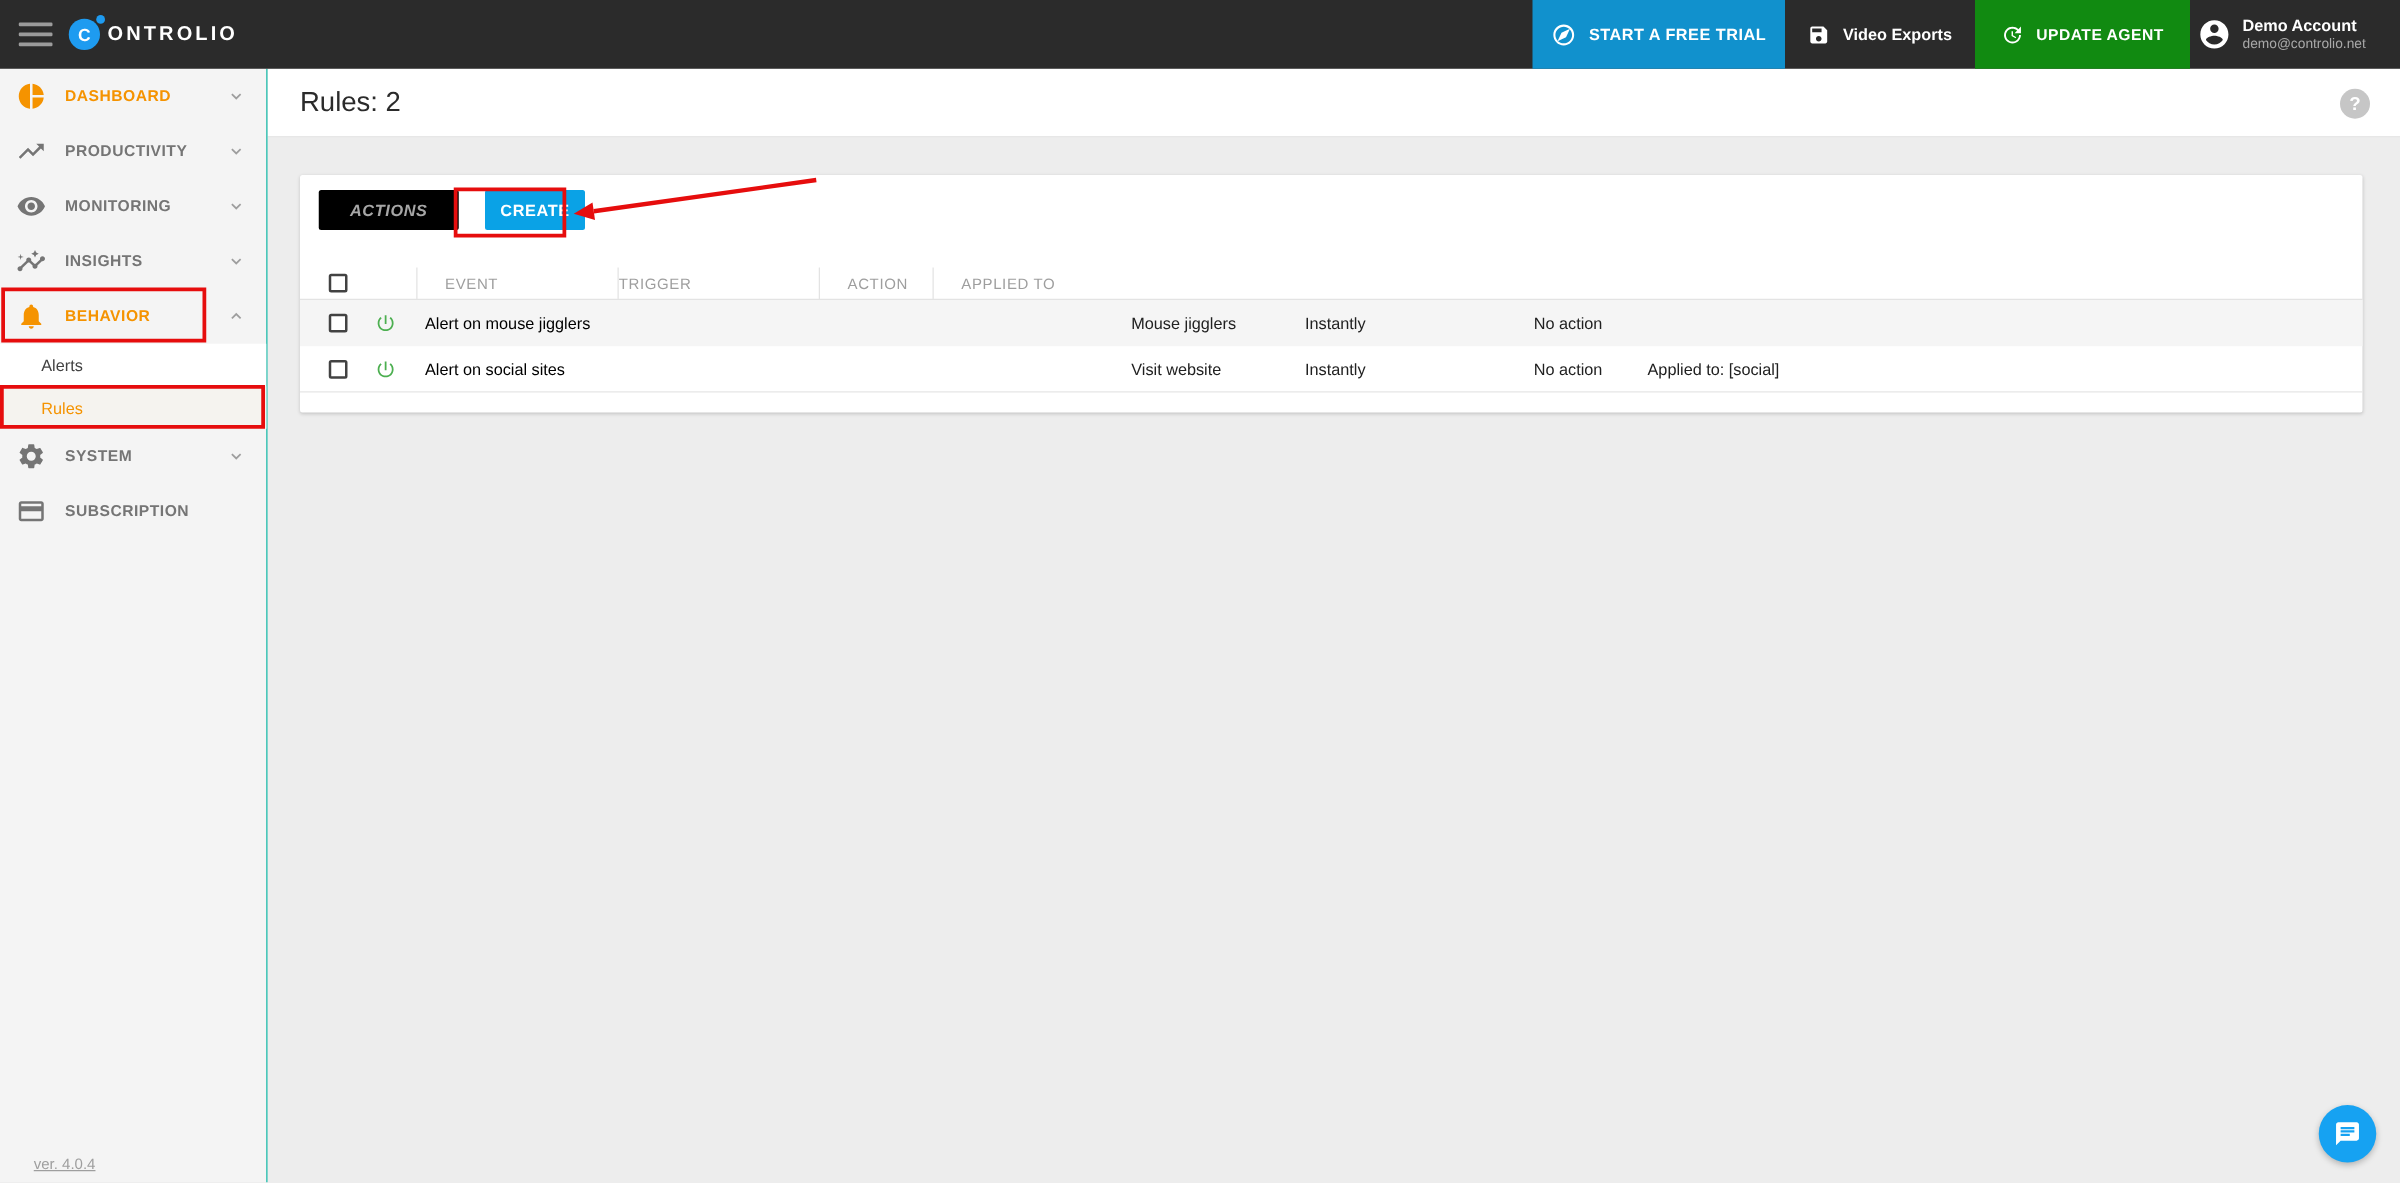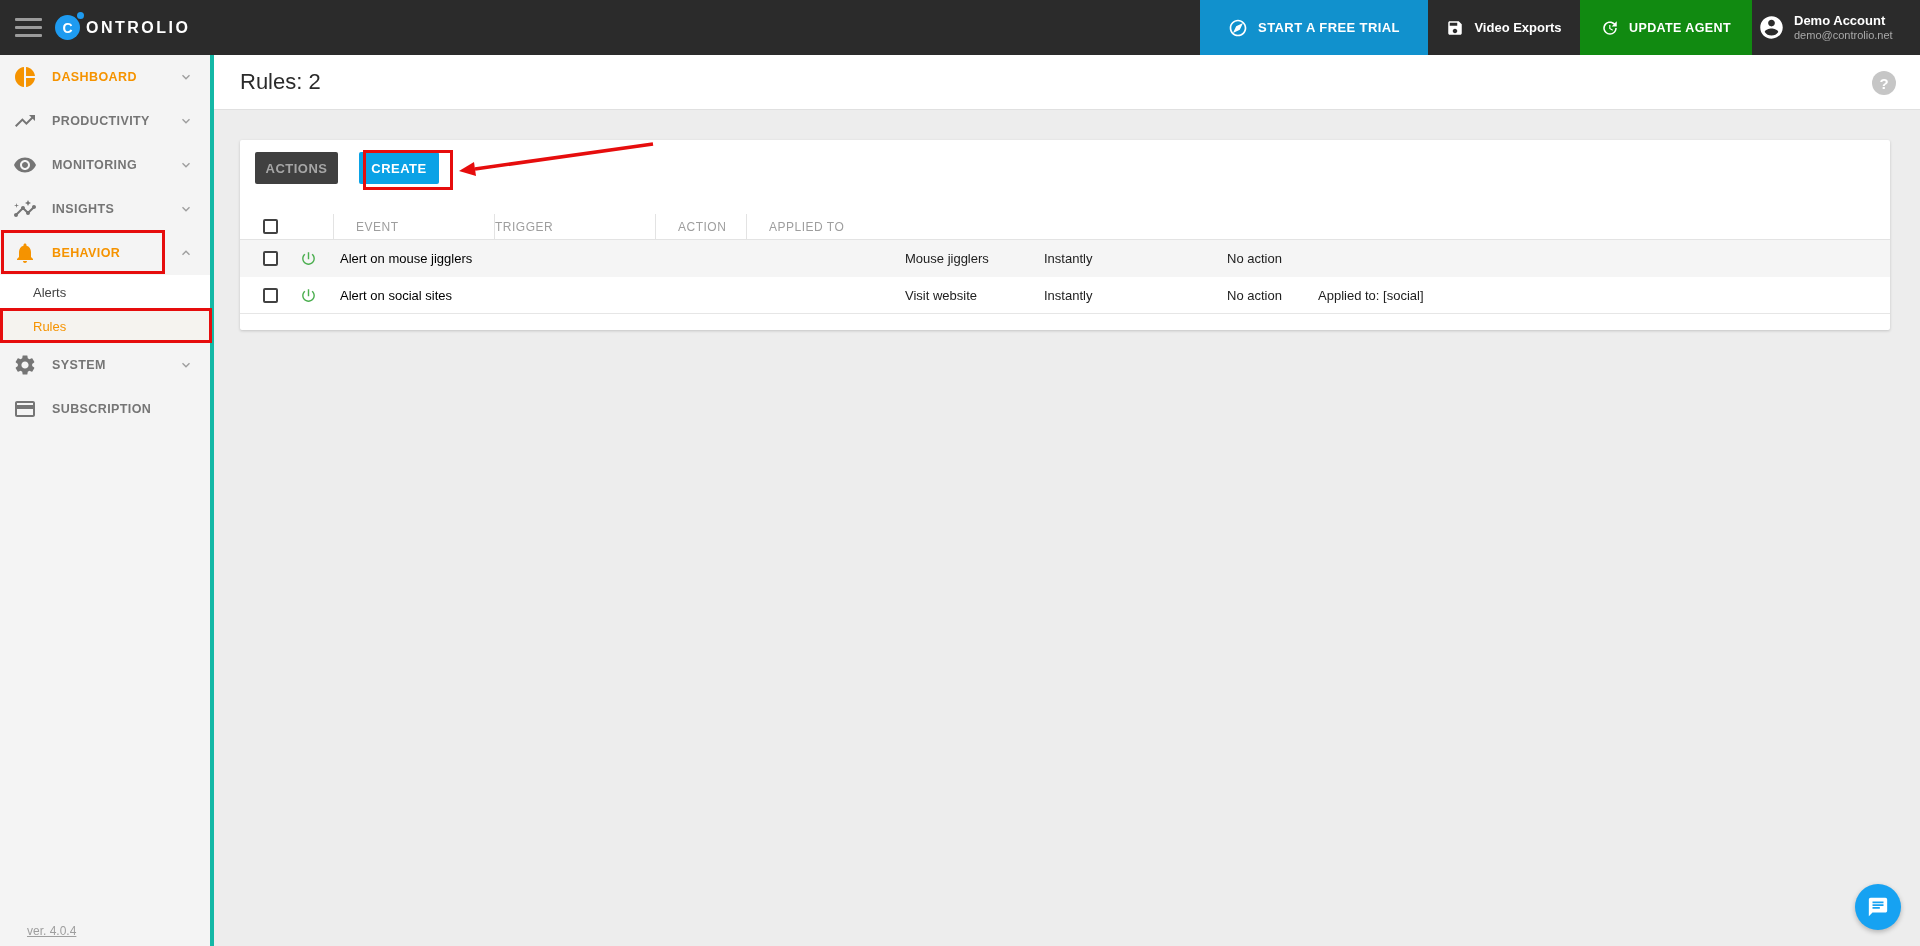--- a/index.html
+++ b/index.html
@@ -10,30 +10,30 @@
   .topbar { position:absolute; left:0; top:0; width:1920px; height:55px; background:#2b2b2b; display:flex; align-items:center; z-index:5; }
   .hamburger { width:27px; height:19px; margin-left:15px; display:flex; flex-direction:column; justify-content:space-between; cursor:pointer; }
   .hamburger span { display:block; height:3px; background:#9b9b9b; border-radius:1px; }
   .logo { display:flex; align-items:center; margin-left:13px; position:relative; }
   .logo-c { width:25px; height:25px; border-radius:50%; background:#1e9bf0; color:#fff; font-size:14px; font-weight:bold; display:flex; align-items:center; justify-content:center; }
   .logo-dot { position:absolute; left:22px; top:-3px; width:7px; height:7px; border-radius:50%; background:#1e9bf0; }
   .logo-text { color:#fff; font-size:16px; font-weight:bold; letter-spacing:2.5px; margin-left:6px; }
 
   .topbar-right { margin-left:auto; display:flex; height:55px; align-items:stretch; }
   .tb-btn { display:flex; align-items:center; justify-content:center; gap:10px; color:#fff; border:none; cursor:pointer; font-family:inherit; }
-  .trial-btn { width:228px; background:#1191cd; font-size:13px; font-weight:bold; letter-spacing:0.4px; }
+  .trial-btn { width:202px; background:#1191cd; font-size:13px; font-weight:bold; letter-spacing:0.4px; }
   .video-btn { width:152px; background:transparent; font-size:13px; font-weight:bold; }
   .update-btn { width:172px; background:#118a11; font-size:12.5px; font-weight:bold; letter-spacing:0.4px; }
   .account { width:168px; display:flex; align-items:center; gap:9px; padding-left:6px; cursor:pointer; }
   .account-texts { display:flex; flex-direction:column; line-height:1.25; }
   .account-name { color:#fff; font-size:13px; font-weight:bold; }
   .account-email { color:#a9a9a9; font-size:11px; }
 
   
-  .sidebar { position:absolute; left:0; top:55px; width:214px; bottom:0; background:#f4f4f4; border-right:4px solid #14b8a6; z-index:4; }
+  .sidebar { position:absolute; left:0; top:55px; width:214px; bottom:0; background:#f4f4f4; border-right:1px solid #14b8a6; z-index:4; }
   .nav-item { height:44px; display:flex; align-items:center; padding-left:13px; cursor:pointer; color:#757575; font-size:12.5px; font-weight:bold; letter-spacing:0.4px; }
   .nav-item .nicon { width:24px; height:24px; display:flex; align-items:center; justify-content:center; }
   .nav-item .nlabel { margin-left:15px; flex:1; }
   .nav-item .chev { margin-right:17px; display:flex; }
   .nav-item.active { color:#f59300; }
   .nicon svg { fill:#757575; }
   .nav-item.active .nicon svg { fill:#f59300; }
   .submenu { background:#ffffff; }
   .sub-item { height:34px; display:flex; align-items:center; padding-left:33px; font-size:13px; color:#424242; cursor:pointer; }
   .sub-item.active { color:#f59300; background:#f5f3ef; }
@@ -41,21 +41,21 @@
 
   
   .main { position:absolute; left:214px; top:55px; right:0; bottom:0; background:#ededed; }
   .page-header { height:55px; background:#fff; border-bottom:1px solid #e0e0e0; display:flex; align-items:center; position:relative; }
   .page-title { margin-left:26px; font-size:22px; font-weight:normal; color:#2b2b2b; }
   .help-btn { position:absolute; right:24px; top:16px; width:24px; height:24px; border-radius:50%; background:#c6c6c6; color:#fff; font-size:15px; font-weight:bold; display:flex; align-items:center; justify-content:center; cursor:pointer; }
 
   .card { position:absolute; left:26px; top:85px; width:1650px; height:190px; background:#fff; border-radius:2px; box-shadow:0 1px 3px rgba(0,0,0,0.18); }
   .toolbar { padding:12px 0 0 15px; display:flex; }
   .btn { height:32px; border:none; border-radius:2px; font-family:inherit; font-size:13px; font-weight:bold; letter-spacing:0.5px; cursor:pointer; }
-  .btn-actions { width:83px; background:#404040; color:#a6a6a6; }
+  .btn-actions { width:112px; background:#000000; color:#a6a6a6;font-style:italic; }
   .btn-create { width:80px; margin-left:21px; background:#0aa2e6; color:#fff; }
 
   .table { margin-top:30px; }
   .tr { display:flex; align-items:center; }
   .thead { height:26px; color:#9e9e9e; font-size:12px; letter-spacing:0.5px; border-bottom:1px solid #e3e3e3; }
   .row { height:37px; font-size:13px; color:#212121; }
   .row.shaded { background:#f5f5f5; }
   .row.last { border-bottom:1px solid #e6e6e6; }
   .c-check { width:60px; display:flex; justify-content:center; }
   .c-power { width:33px; display:flex; align-items:center; }

